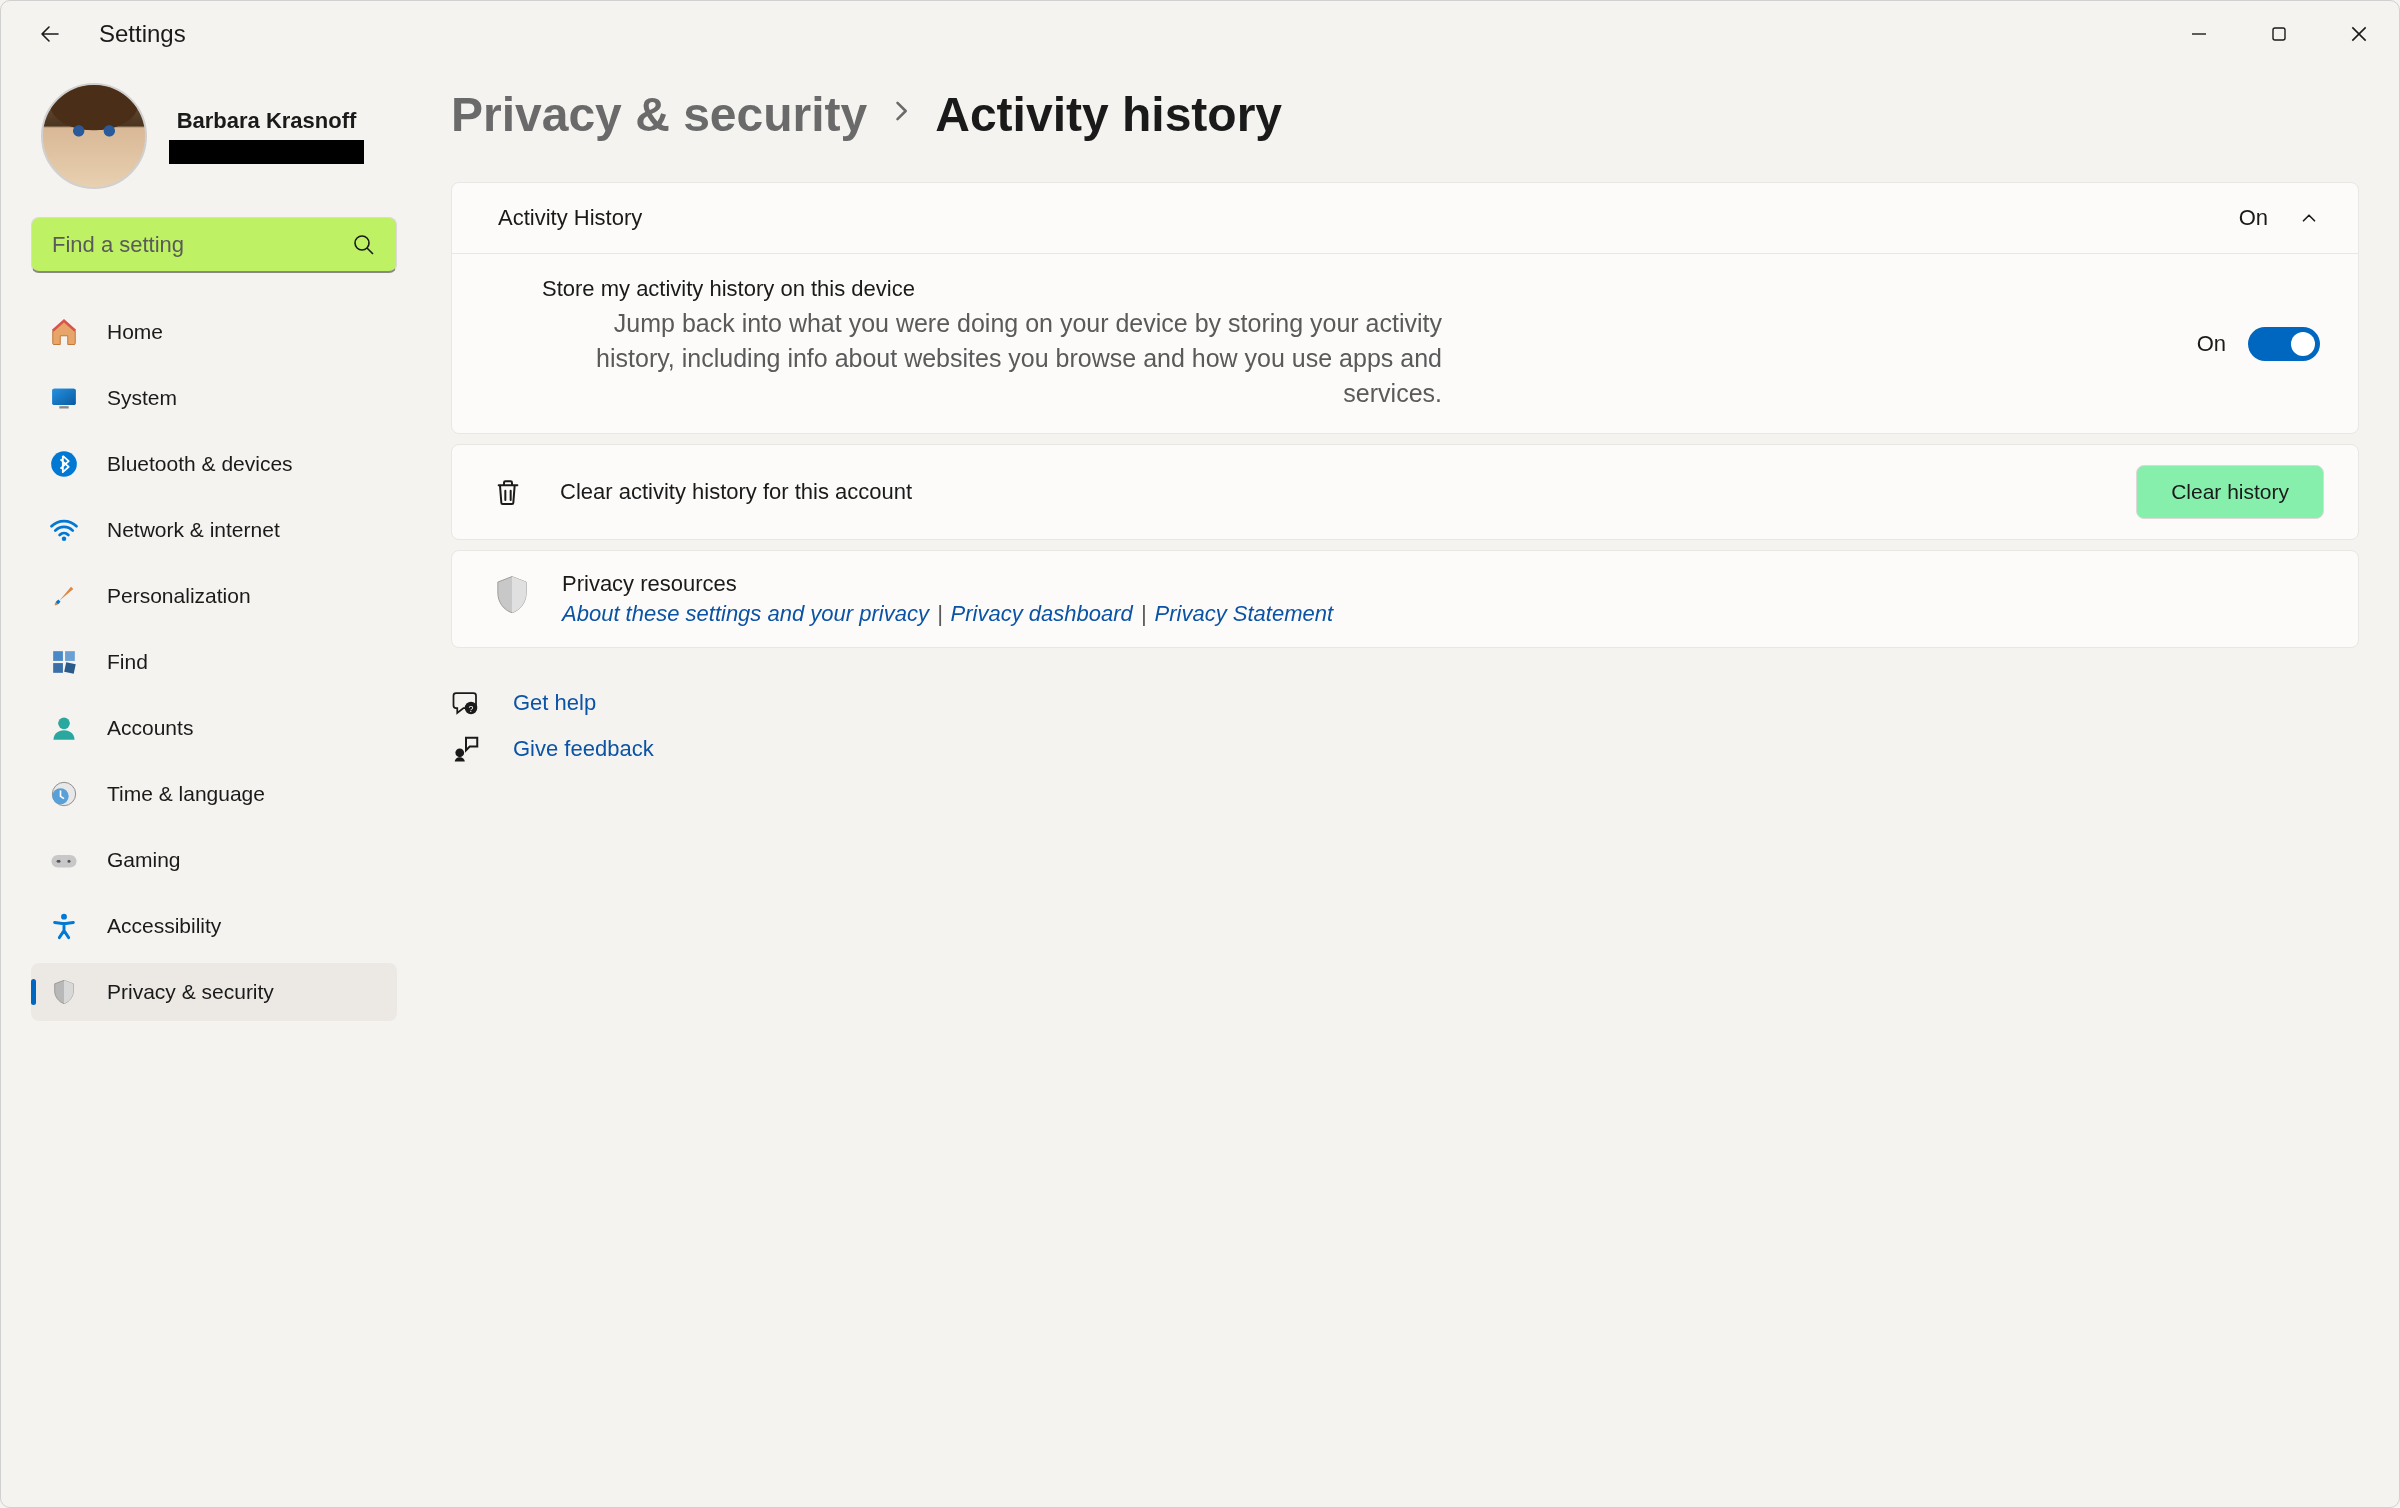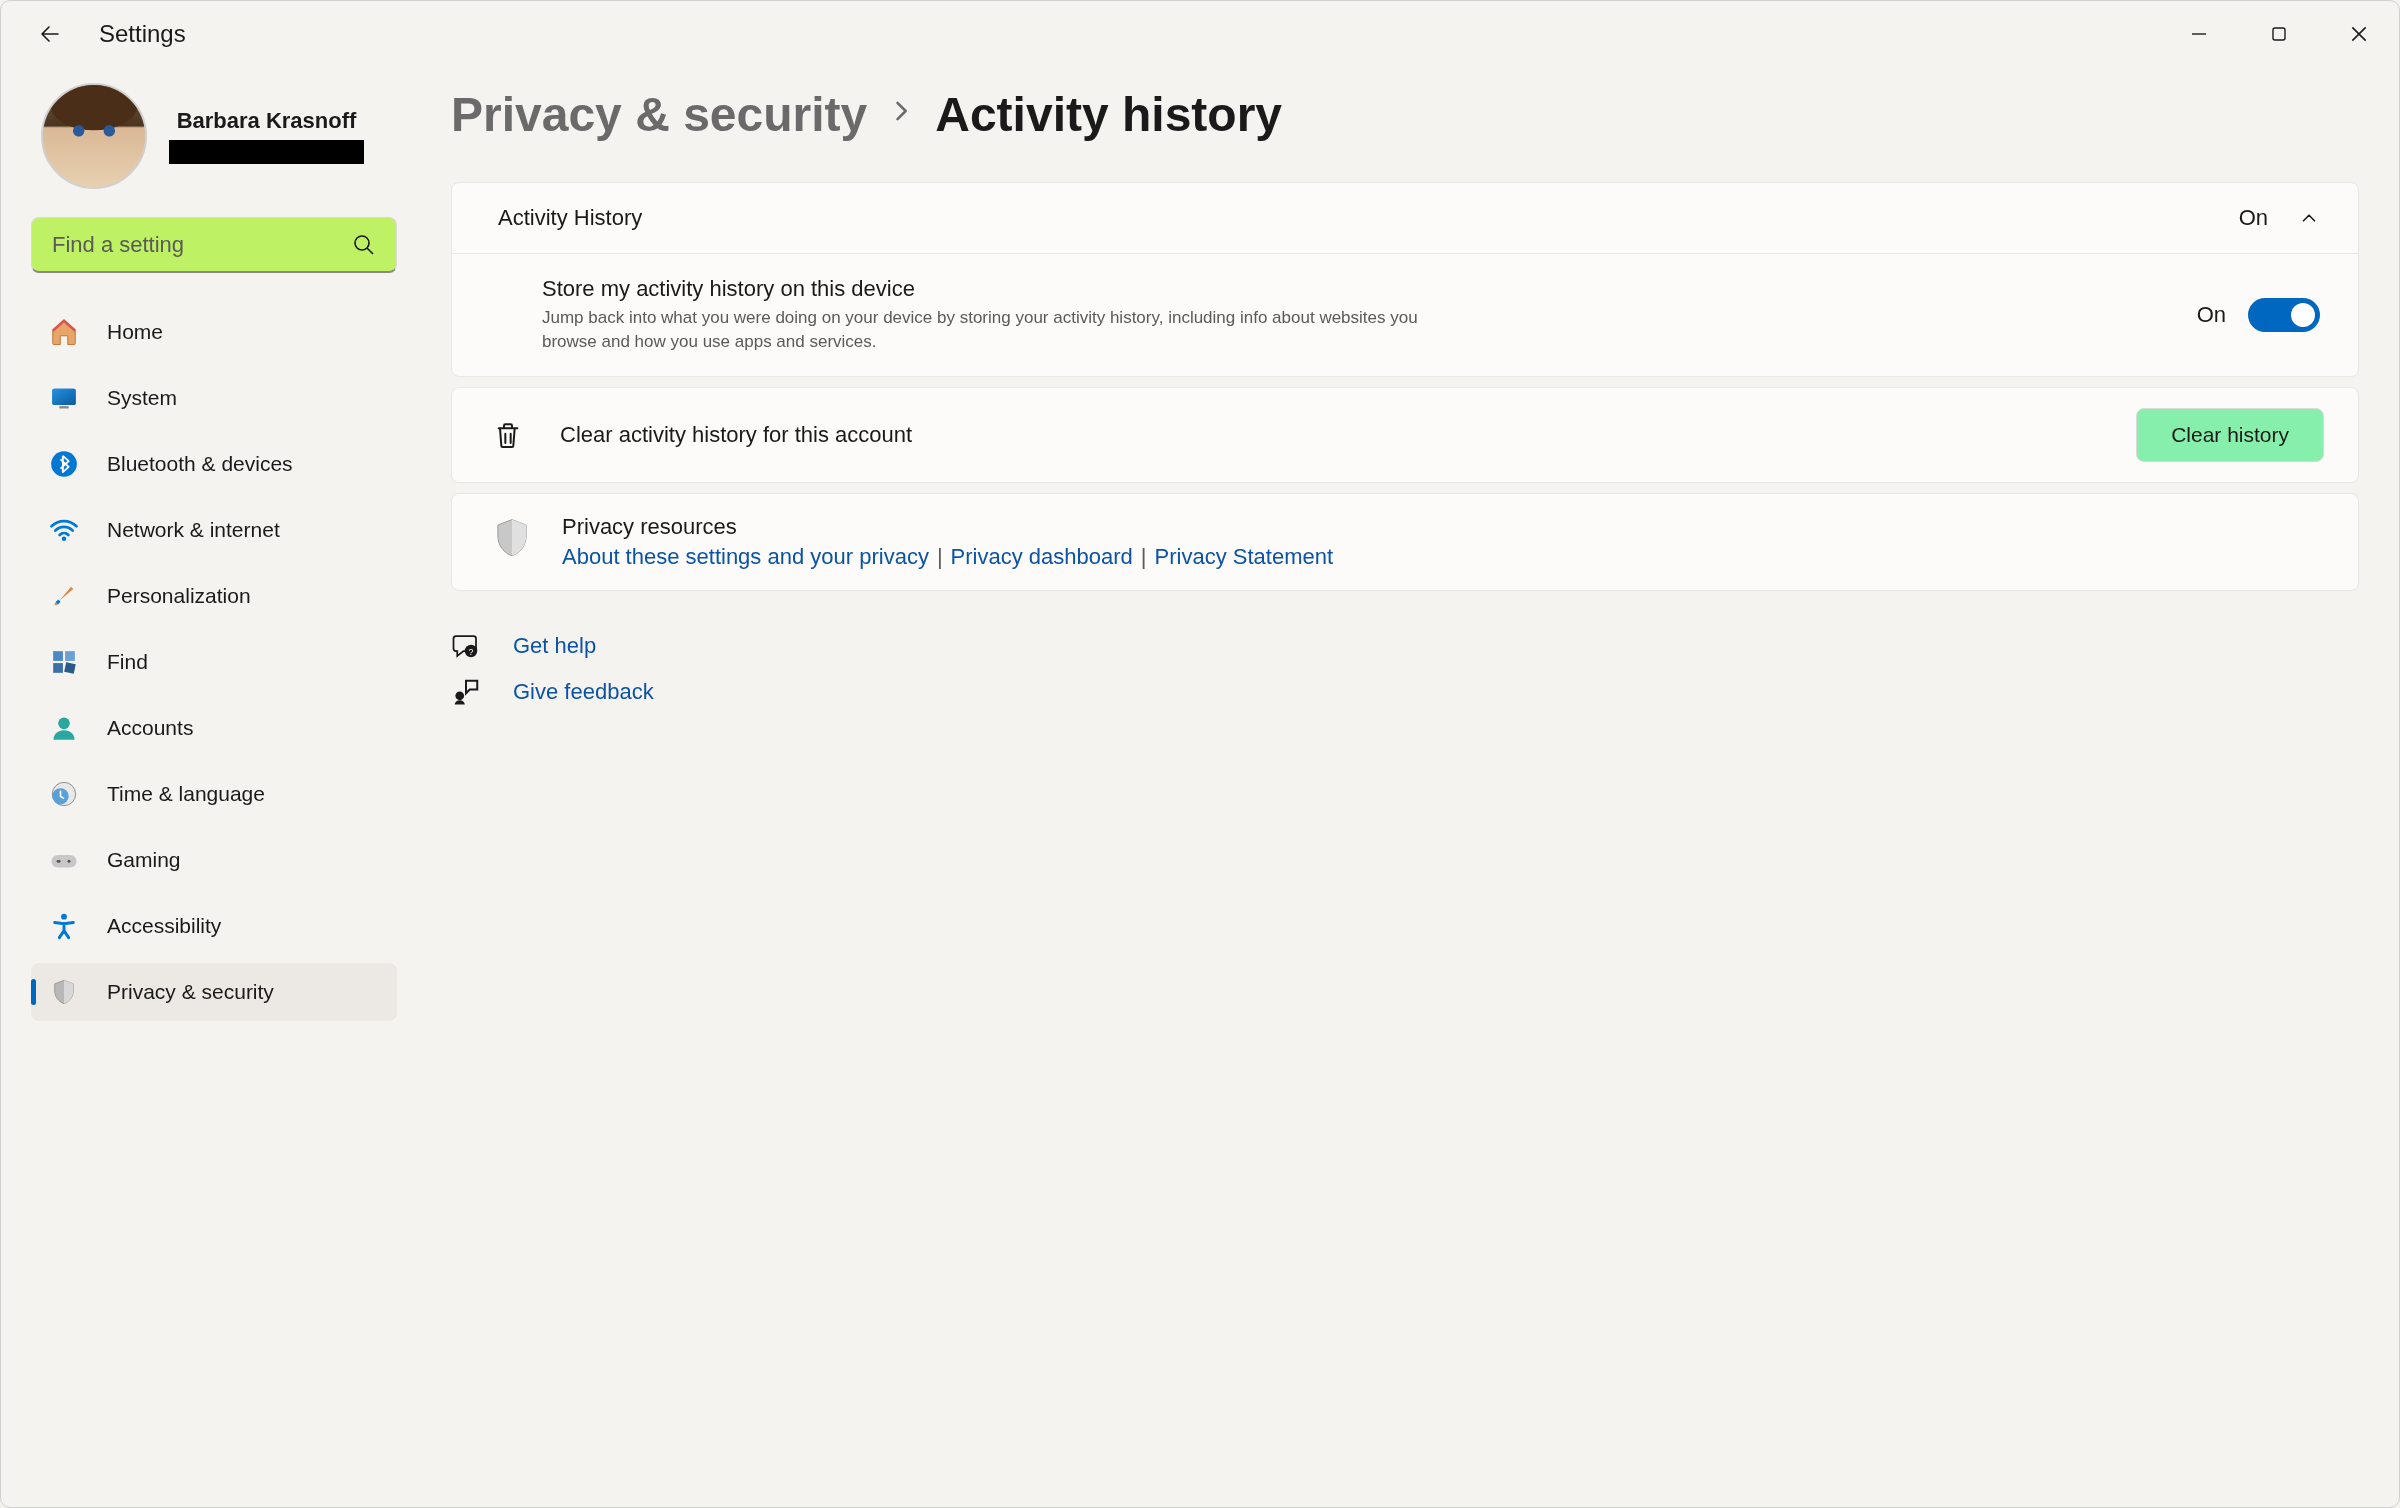--- a/index.html
+++ b/index.html
@@ -87,21 +87,21 @@
   padding: 22px 38px 22px 46px; cursor: pointer; border-bottom: 1px solid #e9e7e3;
 }
 .card-header-left { font-size: 22px; color: #1a1a1a; }
 .card-header-right { display: flex; align-items: center; gap: 30px; font-size: 22px; color: #1a1a1a; }
 
 .setting-row {
   display: flex; align-items: center; justify-content: space-between;
   padding: 22px 38px 22px 90px;
 }
 .setting-text-title { font-size: 22px; color: #1a1a1a; margin-bottom: 4px; }
-.setting-text-desc { font-size: 17px; color: #5a5a5a; max-width: 900px; line-height: 1.4; }
+.setting-text-desc { font-size: 25px; color: #5a5a5a; max-width: 900px; line-height: 1.4; text-align: right; }
 .setting-control { display: flex; align-items: center; gap: 22px; }
 .toggle-label { font-size: 22px; color: #1a1a1a; }
 .toggle {
   width: 72px; height: 34px; background: #0067c0; border-radius: 17px;
   position: relative; cursor: pointer;
 }
 .toggle::after {
   content: ""; position: absolute; right: 5px; top: 5px;
   width: 24px; height: 24px; background: #fff; border-radius: 50%;
 }
@@ -113,21 +113,21 @@
 .clear-left { display: flex; align-items: center; gap: 36px; font-size: 22px; color: #1a1a1a; }
 .trash-icon { width: 32px; height: 32px; }
 .btn {
   background: #86efac; border: 1px solid #dcdad7; border-radius: 8px;
   padding: 14px 34px; font-size: 21px; color: #1a1a1a; cursor: pointer;
 }
 
 .privacy-row { display: flex; align-items: flex-start; gap: 30px; padding: 20px 40px; }
 .shield-icon { width: 40px; height: 44px; margin-top: 4px; }
 .privacy-title { font-size: 22px; color: #1a1a1a; margin-bottom: 4px; }
-.privacy-links { font-size: 22px; }
+.privacy-links { font-size: 22px; font-style: italic; }
 .privacy-links a { color: #0a53a5; text-decoration: none; cursor: pointer; }
 .privacy-links .sep { color: #5a5a5a; margin: 0 8px; }
 
 .help-links { margin-top: 40px; }
 .help-row { display: flex; align-items: center; gap: 32px; margin-bottom: 16px; }
 .help-icon { width: 30px; height: 30px; }
 .help-link { font-size: 22px; color: #0a53a5; text-decoration: none; cursor: pointer; }
 </style>
 </head>
 <body>

